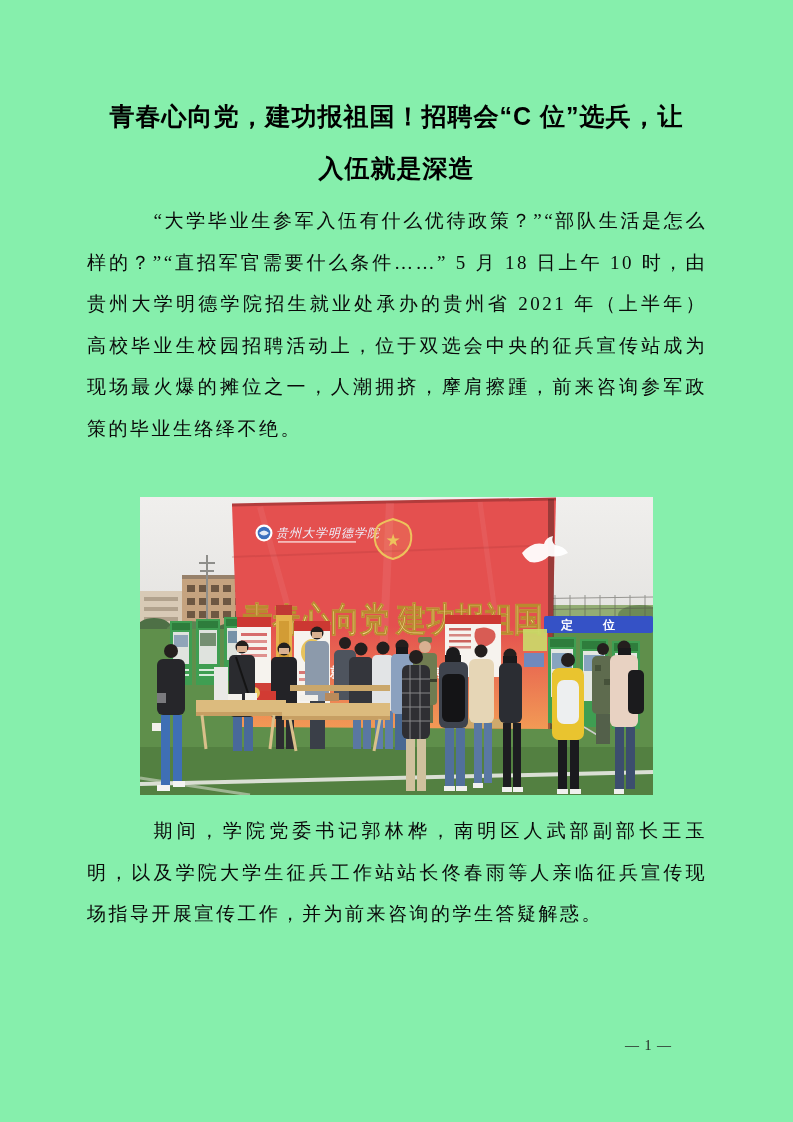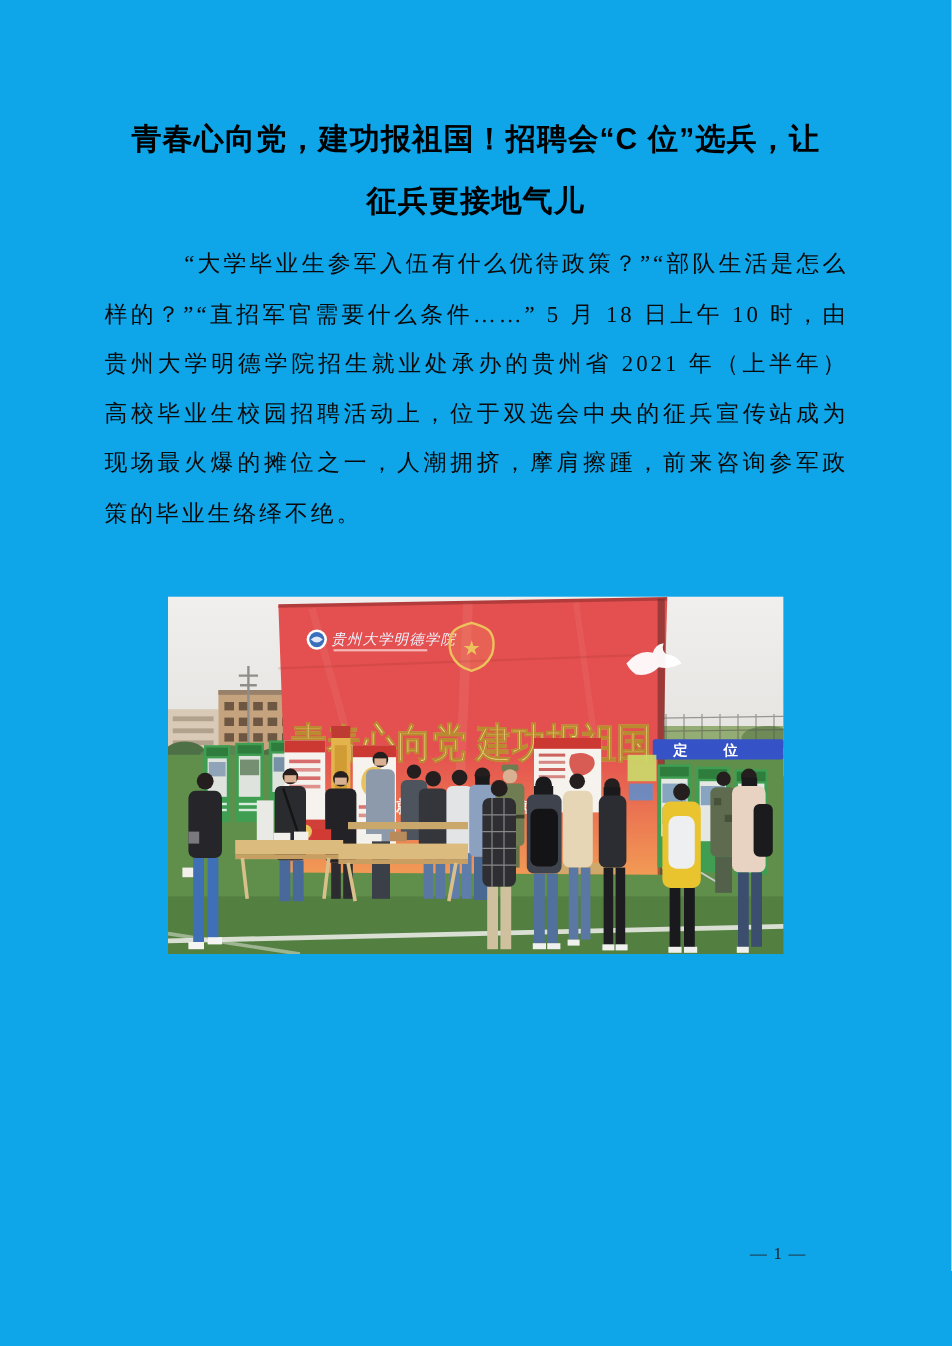--- a/index.html
+++ b/index.html
@@ -1,19 +1,19 @@
 <!DOCTYPE html>
 <html><head>
 <meta charset="utf-8">
 <style>
   html,body{margin:0;padding:0;background:#ffffff;}
   .page{
     position:relative;
     width:793px;height:1122px;
-    background:#0ea5e9;
+    background:#86efac;
     overflow:hidden;
     font-family:"Liberation Serif", serif;
     color:#000;
   }
   .doc-title{
     position:absolute;top:90px;left:90px;right:90px;
     text-align:center;
     font-family:"Liberation Sans", sans-serif;
     font-weight:bold;
     font-size:25px;
@@ -45,21 +45,21 @@
   }
   .svg-sans{font-family:"Liberation Sans", sans-serif;}
 </style>
 </head>
 <body>
 
 <div class="page">
 
   <div class="doc-title">
     <div>青春心向党，建功报祖国！招聘会“C 位”选兵，让</div>
-    <div>征兵更接地气儿</div>
+    <div>入伍就是深造</div>
   </div>
 
   <p class="body-para para-1">“大学毕业生参军入伍有什么优待政策？”“部队生活是怎么样的？”“直招军官需要什么条件……” 5 月 18 日上午 10 时，由贵州大学明德学院招生就业处承办的贵州省 2021 年（上半年）高校毕业生校园招聘活动上，位于双选会中央的征兵宣传站成为现场最火爆的摊位之一，人潮拥挤，摩肩擦踵，前来咨询参军政策的毕业生络绎不绝。</p>
 
   <figure class="photo-figure" style="margin:0;">
     <svg width="513" height="298" viewBox="0 0 513 298">
       <defs>
         <linearGradient id="skyG" x1="0" y1="0" x2="0" y2="1">
           <stop offset="0" stop-color="#f0efed"></stop>
           <stop offset="1" stop-color="#e2e1de"></stop>
@@ -412,16 +412,17 @@
           <rect x="12" y="226" width="10" height="8" fill="#f2f0ea"></rect>
           <rect x="21" y="218" width="9" height="72" fill="#3f6fb5"></rect>
           <rect x="33" y="218" width="9" height="68" fill="#3f6fb5"></rect>
           <rect x="17" y="288" width="13" height="6" fill="#f4f4f2"></rect>
           <rect x="33" y="284" width="12" height="6" fill="#f4f4f2"></rect>
         </g>
       </g>
     </svg>
   </figure>
 
+  <p class="body-para para-2">期间，学院党委书记郭林桦，南明区人武部副部长王玉明，以及学院大学生征兵工作站站长佟春雨等人亲临征兵宣传现场指导开展宣传工作，并为前来咨询的学生答疑解惑。</p>
 
   <div class="page-number">— 1 —</div>
 
 </div>
 
 </body></html>

